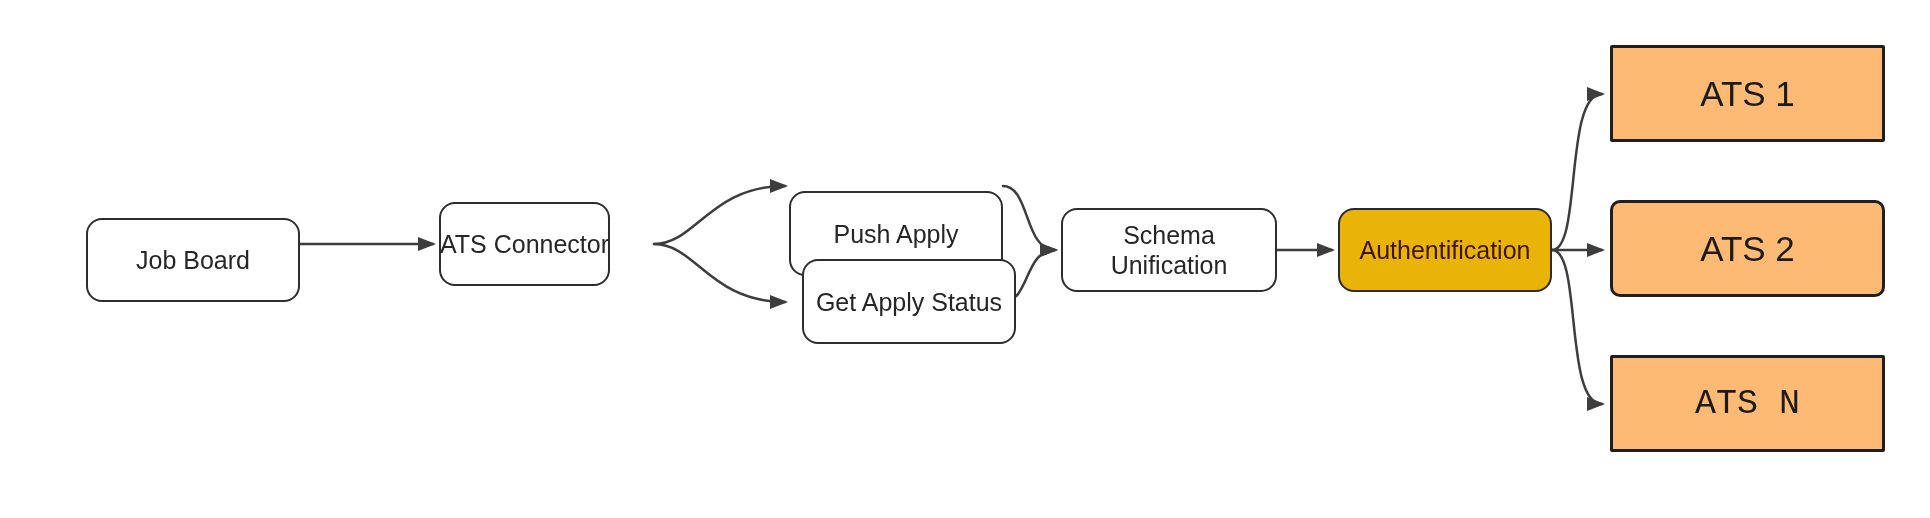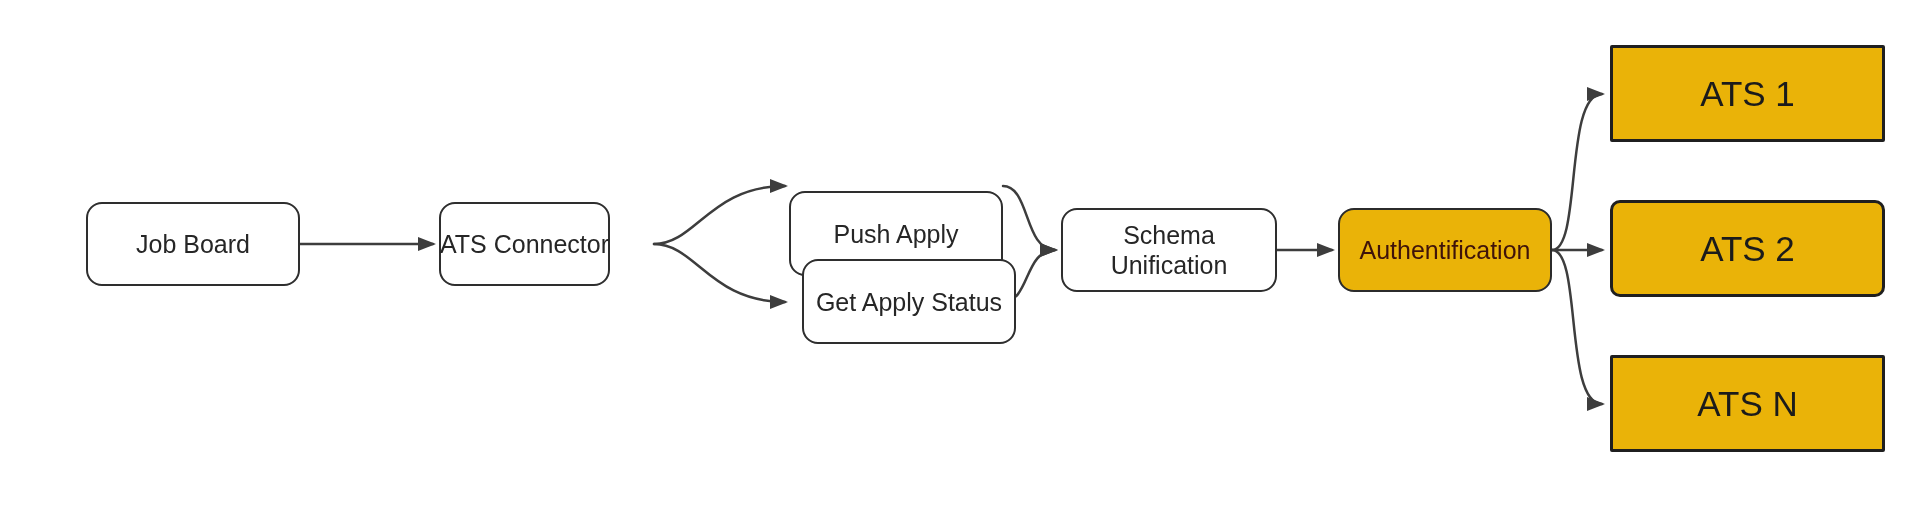--- a/index.html
+++ b/index.html
@@ -32,44 +32,44 @@
     justify-content: center;
     text-align: center;
     background: #ffffff;
     border: 2.5px solid #2e2e2e;
     border-radius: 16px;
     color: #262626;
     font-size: 25px;
     line-height: 30px;
     white-space: nowrap;
   }
-  .node--job-board        { left: 86px;   top: 202px; width: 214px; height: 84px; }
+  .node--job-board        { left: 86px;   top: 218px; width: 214px; height: 84px; }
   .node--ats-connector    { left: 439px;  top: 202px; width: 171px; height: 84px; }
   .node--push-apply       { left: 789px;  top: 143px; width: 214px; height: 85px; margin-top: 48px; }
   .node--get-apply-status { left: 789px;  top: 259px; width: 214px; height: 85px; margin-left: 13px; }
   .node--schema           { left: 1061px; top: 208px; width: 216px; height: 84px; }
   .node--auth {
     left: 1338px; top: 208px; width: 214px; height: 84px;
     background: #eab308;
     border-color: #2b2b2b;
     color: #3f130a;
   }
   .node--target {
-    background: #eab308;
+    background: #fdba74;
     border: 3px solid #1f1f1f;
     border-radius: 2px;
     color: #1b1b1b;
     font-size: 35px;
     width: 275px;
     height: 97px;
     left: 1610px;
   }
   .node--ats1 { top: 45px; }
   .node--ats2 { top: 200px; border-radius: 10px; }
-  .node--atsn { top: 355px; }
+  .node--atsn { top: 355px; font-family: Liberation Mono, monospace; }
 </style>
 </head>
 <body>
 
 <div class="canvas">
 
   <svg class="edges" viewBox="0 0 1930 518" xmlns="http://www.w3.org/2000/svg">
     <defs>
       <marker id="arrow" markerUnits="userSpaceOnUse" markerWidth="20" markerHeight="16" refX="16" refY="8" orient="auto">
         <path d="M1,1 L19,8 L1,15 Z" fill="#3d3d3d"></path>

